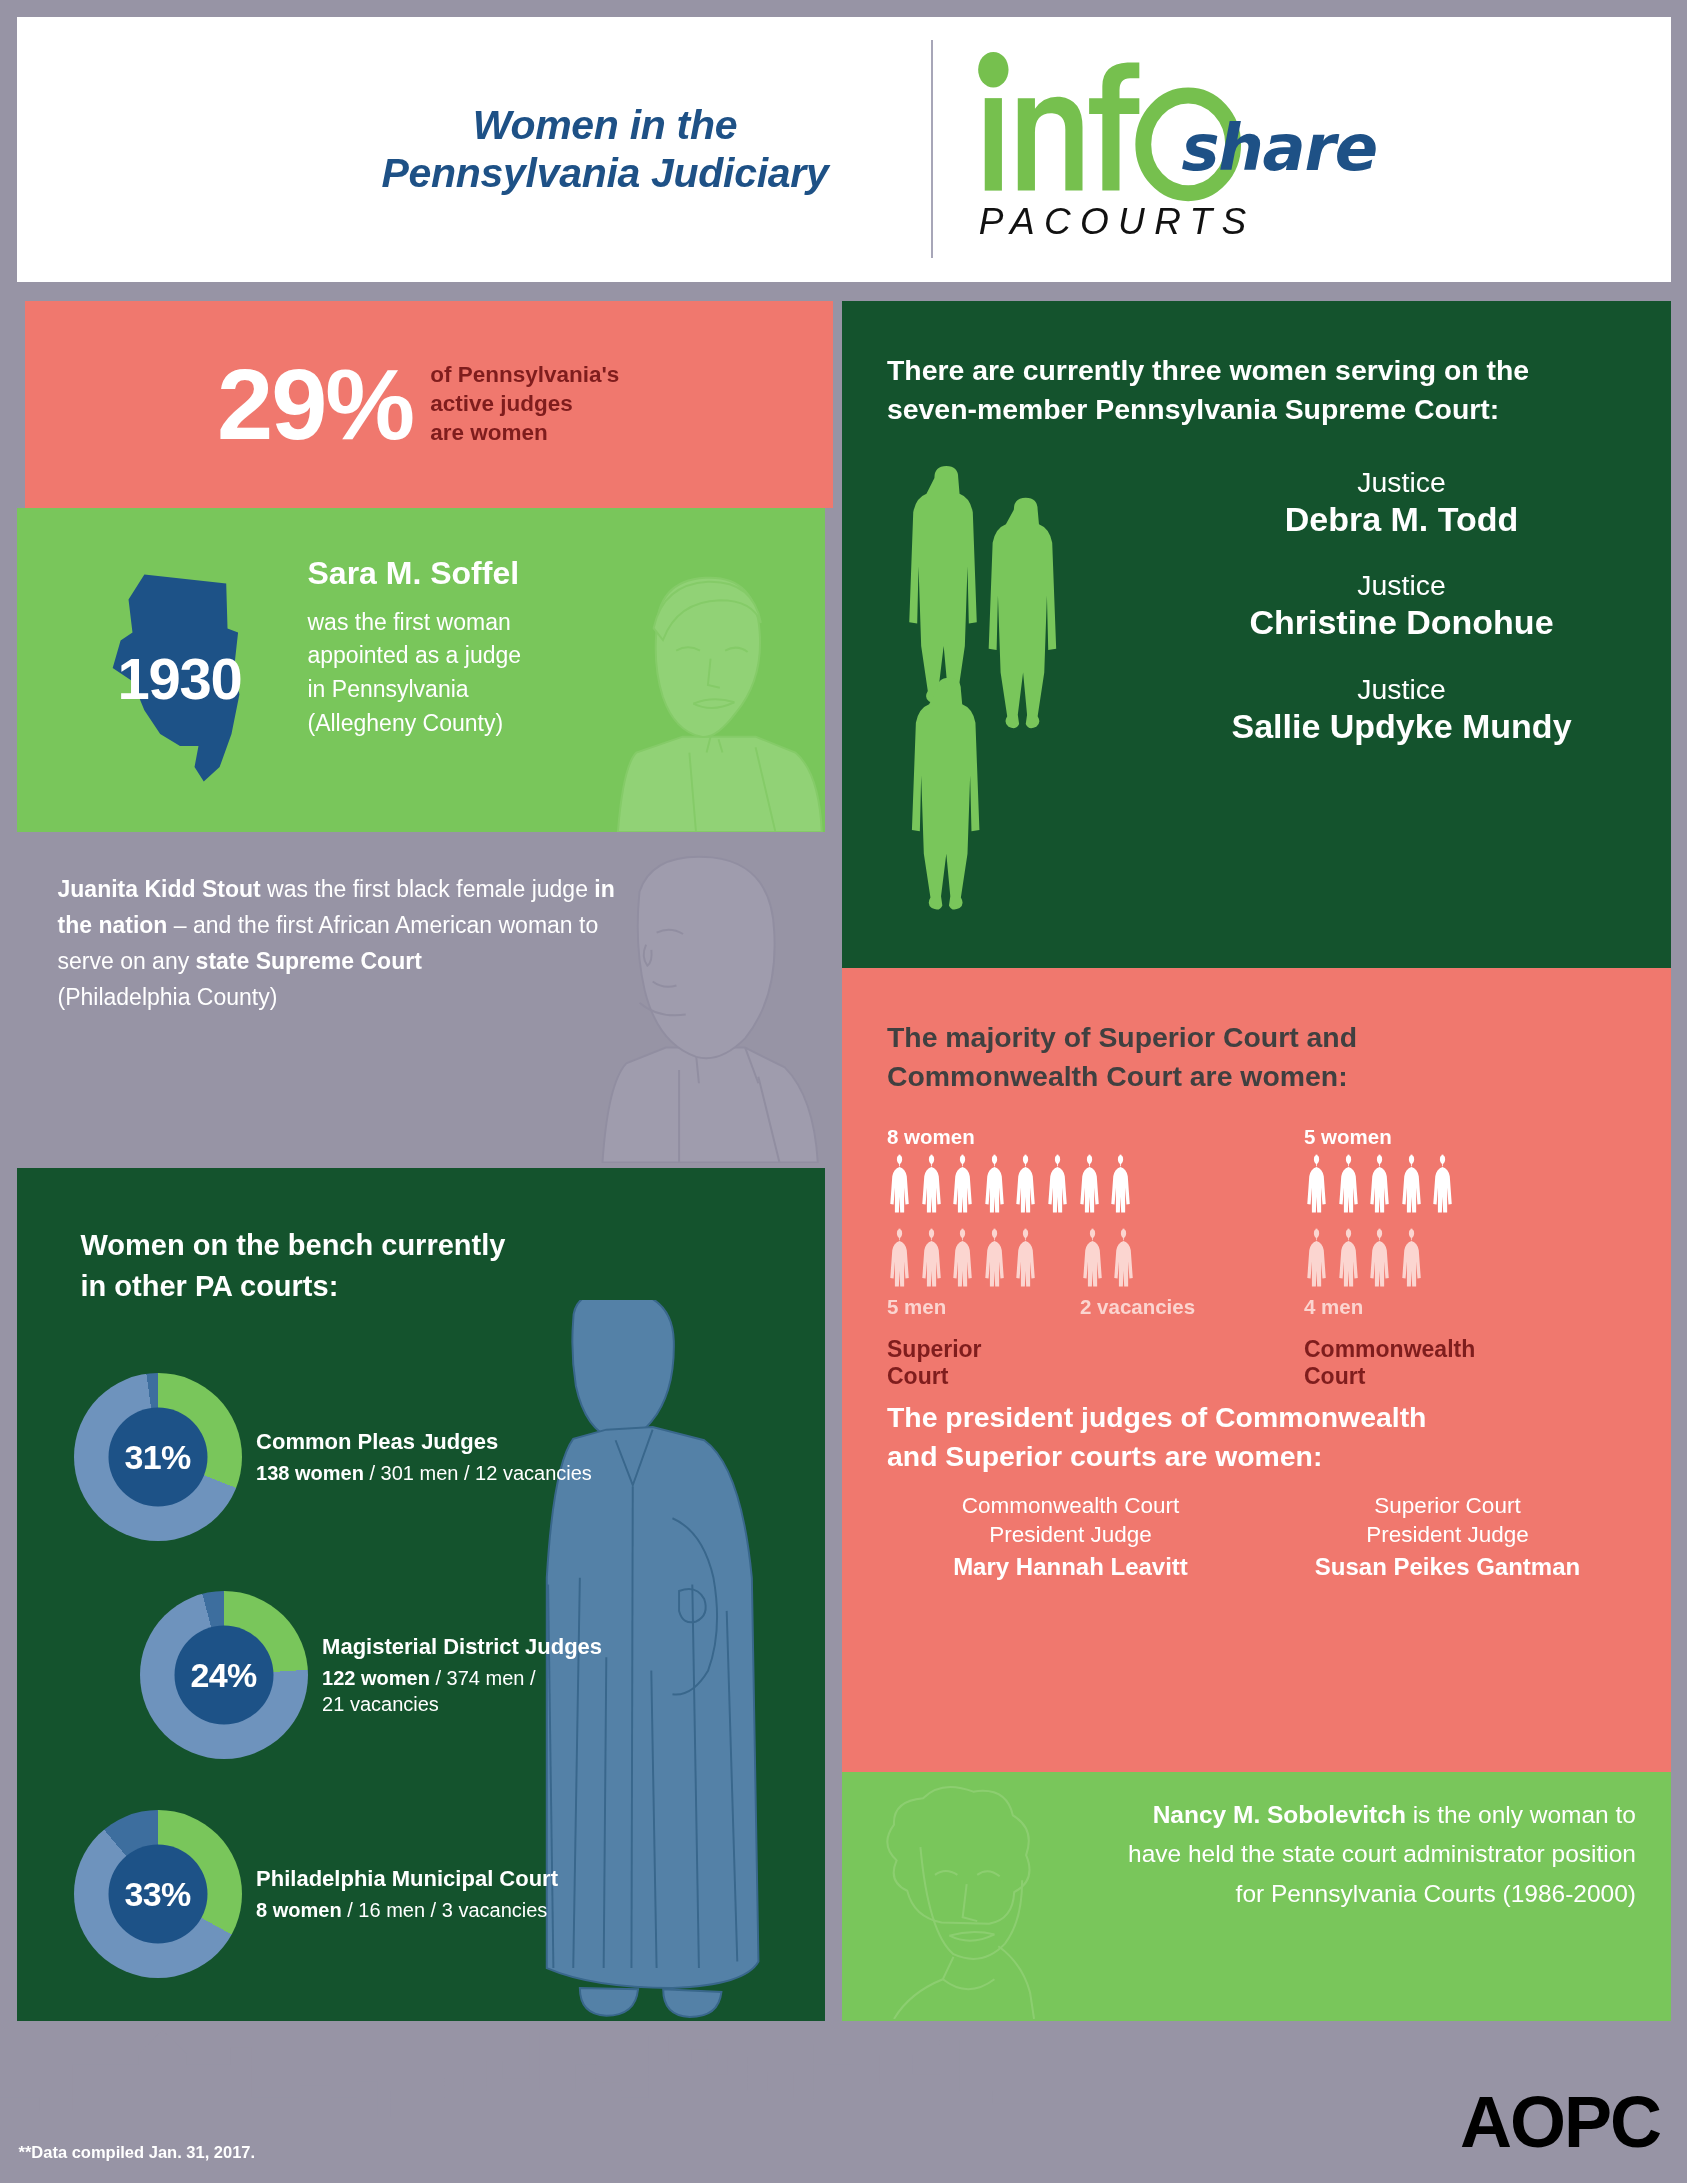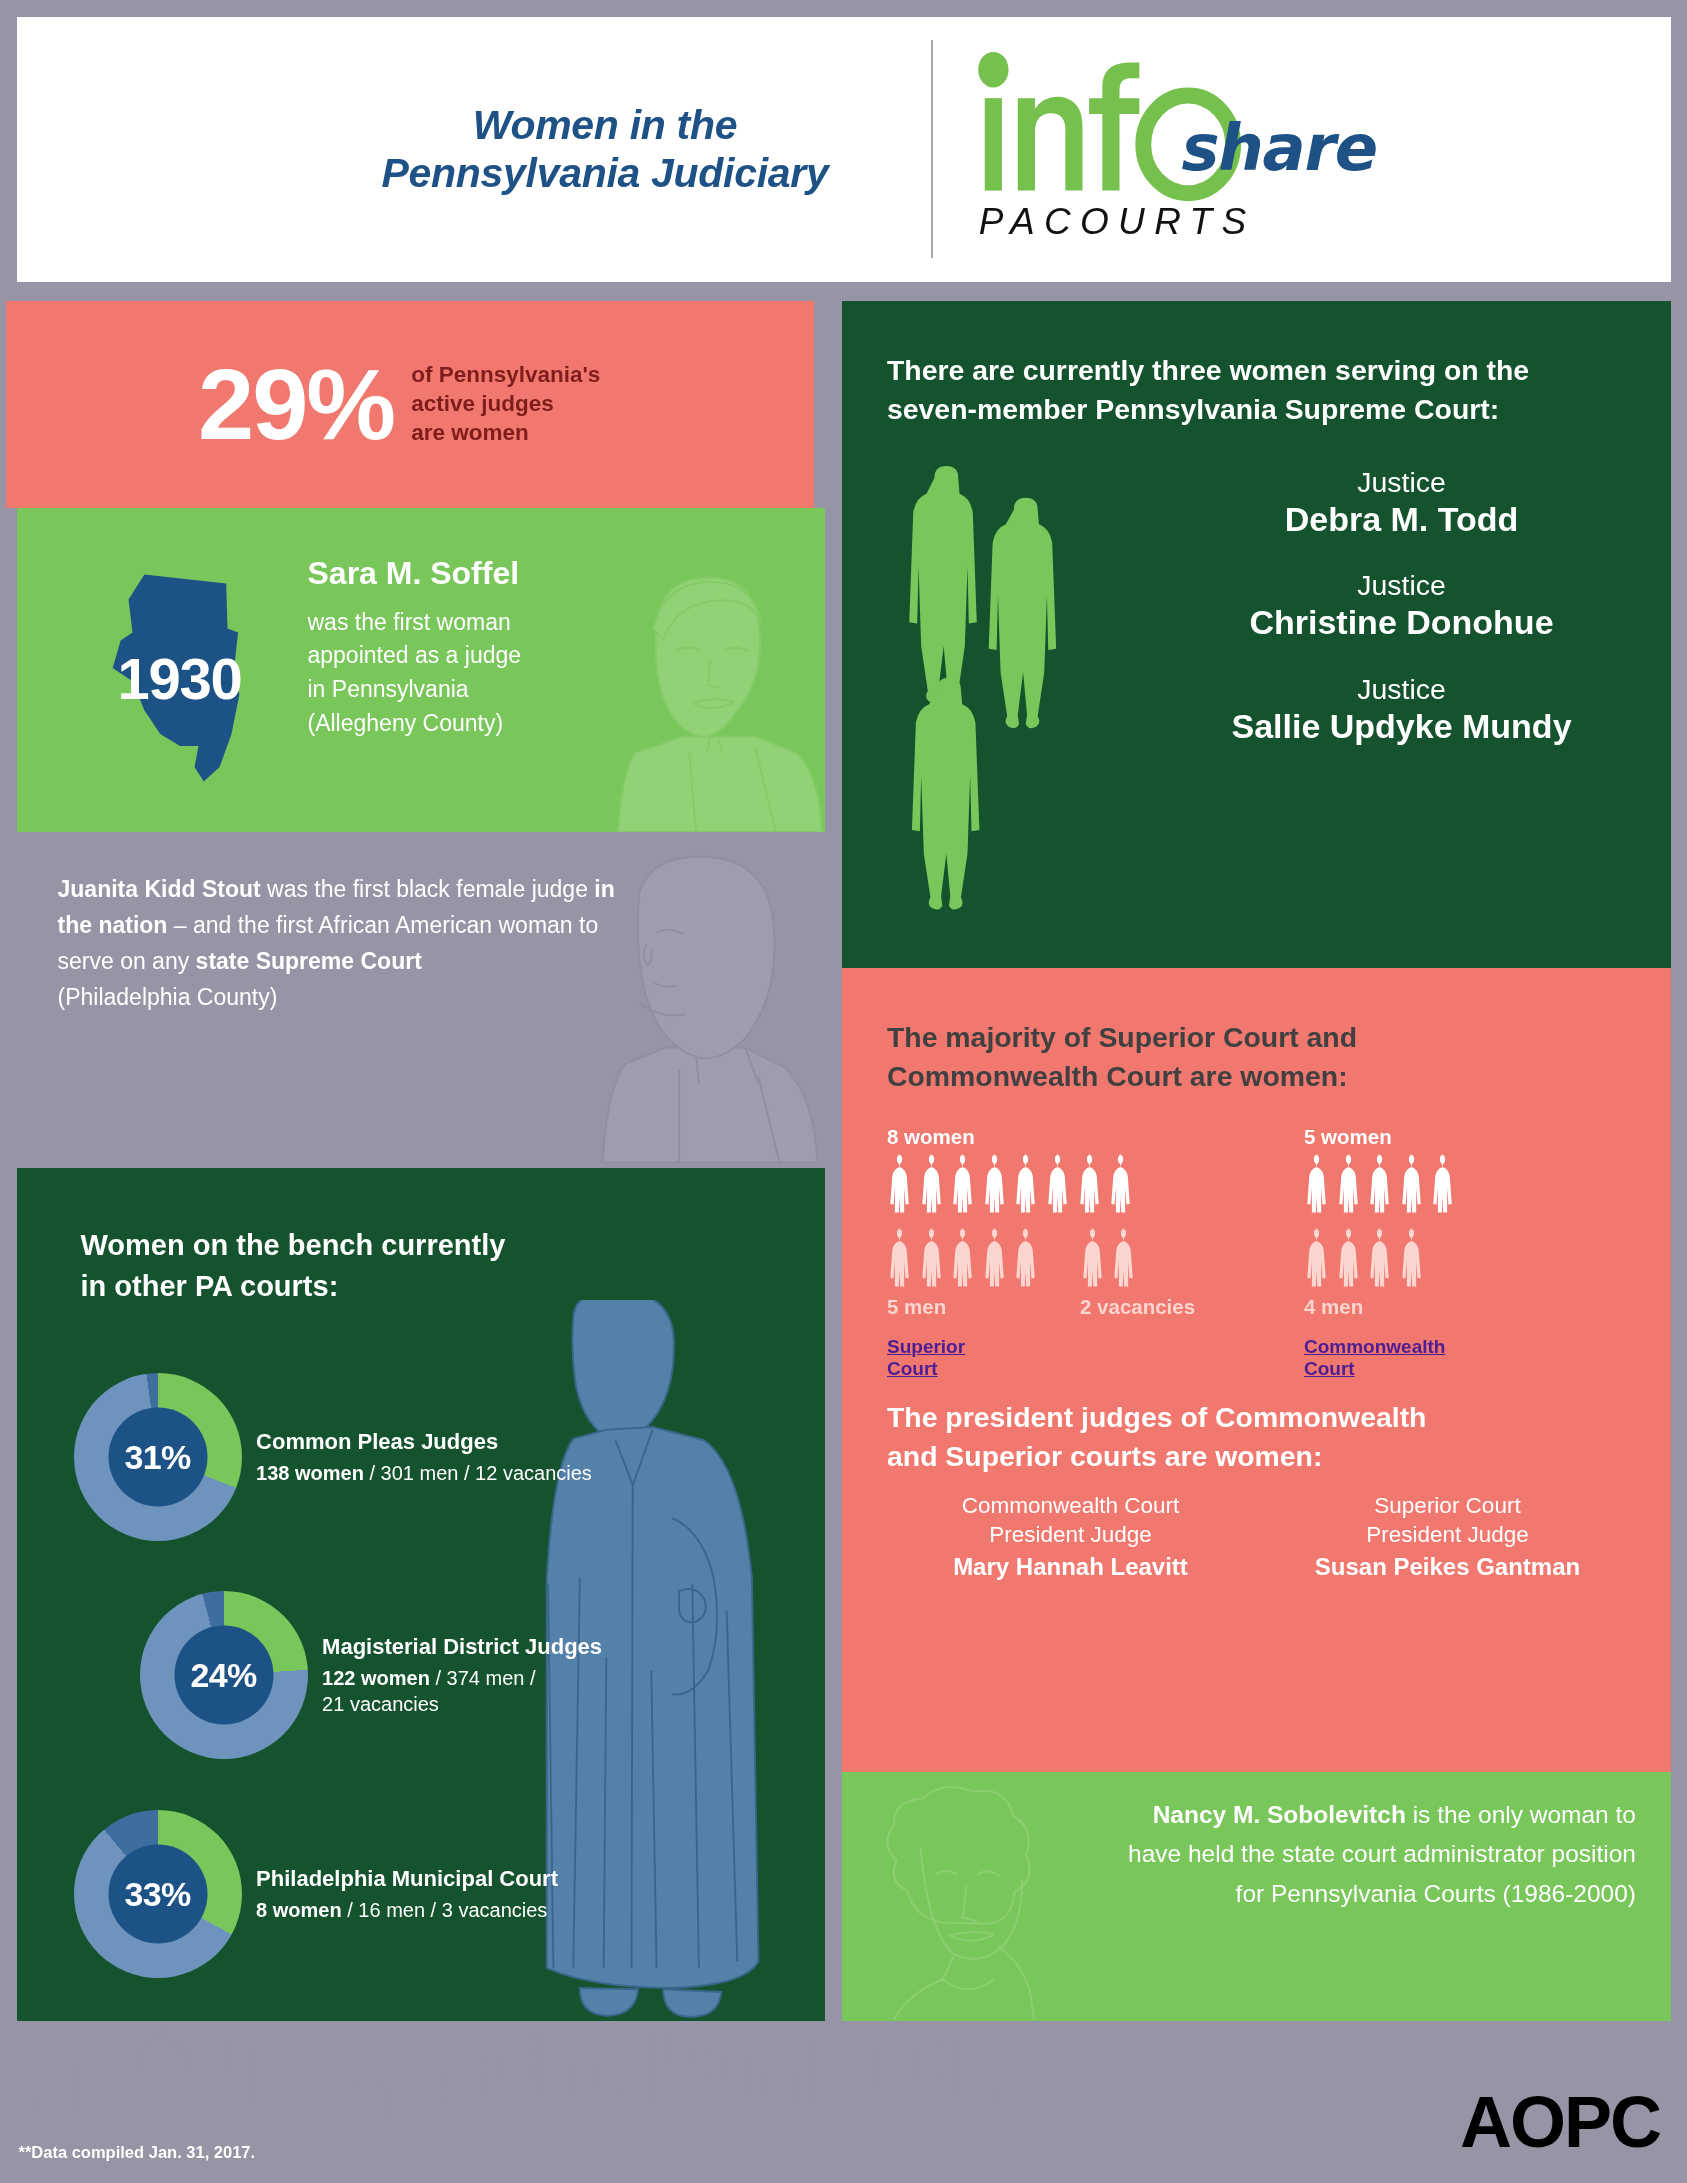--- a/index.html
+++ b/index.html
@@ -38,21 +38,21 @@
   }
 
   
   .panel{position:absolute;overflow:hidden;}
   .red{background:#f0786e;}
   .green{background:#79c65b;}
   .gray{background:#9794a5;}
   .blue{background:#14532d;}
 
   
-  .p29{left:6px;top:301px;width:808px;height:207px;}
+  .p29{left:25px;top:301px;width:808px;height:207px;}
   .p29-row{display:flex;align-items:center;height:100%;padding-left:192px;box-sizing:border-box;}
   .big29{color:#fff;font-size:101px;font-weight:bold;line-height:1;letter-spacing:-2px;}
   .p29-text{color:#7f1d1d;font-size:22.5px;line-height:1.28;margin-left:17px;font-weight:600;}
 
   
   .psoffel{left:16.5px;top:508px;width:808px;height:324px;}
   .county-badge{position:absolute;left:64px;top:61px;width:198px;height:218px;}
   .county-year{
     position:absolute;left:64px;top:61px;width:198px;height:218px;
     display:flex;align-items:center;justify-content:center;
@@ -96,21 +96,21 @@
   .just-role{font-size:28.4px;font-weight:300;line-height:1.15;}
   .just-name{font-size:34px;font-weight:bold;line-height:1.2;}
 
   
   .pcourts{left:842px;top:968px;width:829px;height:804px;}
   .courts-title{position:absolute;left:45px;top:50px;width:662px;color:#404040;font-size:28.4px;font-weight:bold;line-height:1.38;}
   .picto{position:absolute;}
   .picto-head{color:#fff;font-size:20.5px;font-weight:bold;margin-bottom:4px;}
   .picto-row{display:flex;gap:2.6px;}
   .picto-foot{color:#fbd5d0;font-size:20.5px;font-weight:bold;margin-top:2.6px;}
-  .court-name{color:#4c1d95;font-size:19px;font-weight:bold;line-height:1.16;text-decoration:underline;}
+  .court-name{color:#7f1d1d;font-size:23px;font-weight:bold;line-height:1.16;}
   .pj-title{position:absolute;left:45px;top:430px;width:695px;color:#fff;font-size:28.4px;font-weight:bold;line-height:1.38;}
   .pj-cols{position:absolute;left:40px;top:523px;width:754px;display:flex;}
   .pj-col{flex:1;text-align:center;color:#fff;}
   .pj-col .pj-court{font-size:22.5px;font-weight:300;line-height:1.3;}
   .pj-col .pj-role{font-size:22.5px;font-weight:300;line-height:1.3;}
   .pj-col .pj-name{font-size:24px;font-weight:bold;line-height:1.3;margin-top:1.3px;}
 
   
   .psobo{left:842px;top:1772px;width:829px;height:249px;}
   .sobo-portrait{position:absolute;left:14.6px;top:9.3px;width:218px;height:238px;opacity:.6;}

